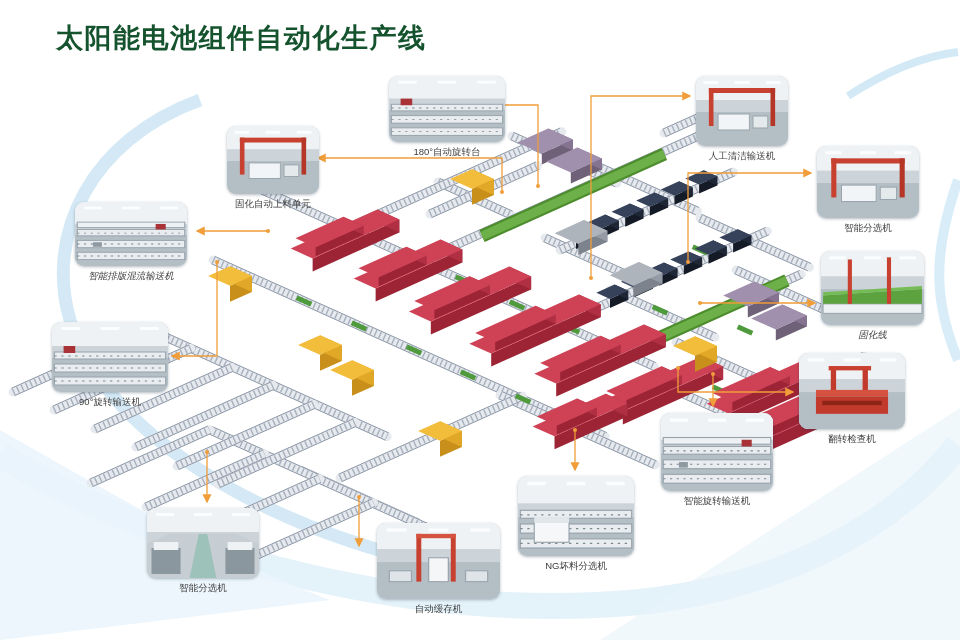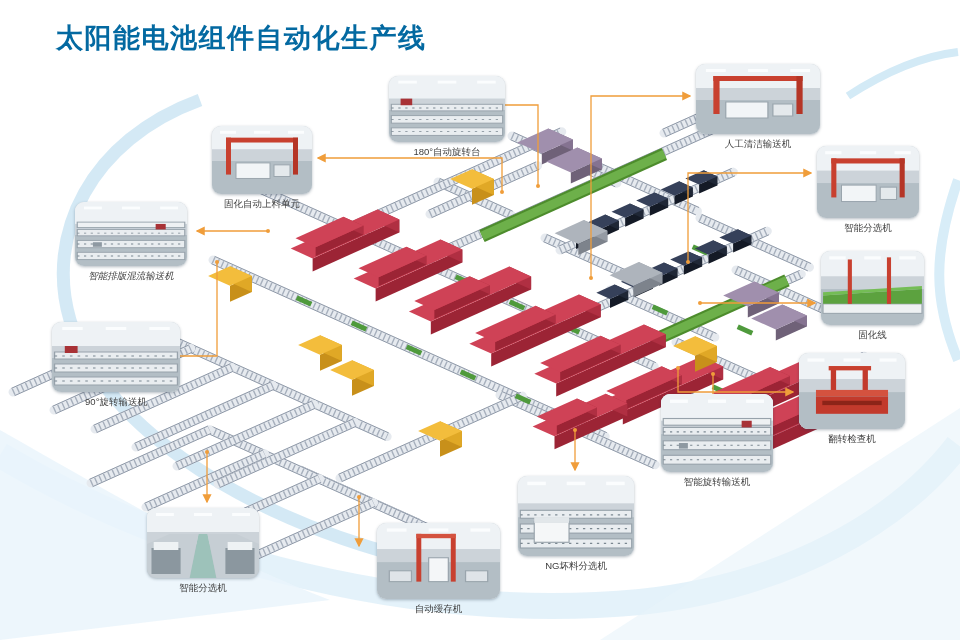--- a/index.html
+++ b/index.html
@@ -3,37 +3,37 @@
 <meta charset="utf-8">
 <style>
   html,body{margin:0;padding:0;}
   body{width:960px;height:640px;font-family:"Liberation Sans","DejaVu Sans",sans-serif;}
   .page{position:relative;width:960px;height:640px;overflow:hidden;background:#ffffff;}
   .layer{position:absolute;left:0;top:0;width:960px;height:640px;}
   #bg-svg{z-index:0;}
   #diagram-svg{z-index:10;}
   #callout-svg{z-index:20;}
   .page-title{position:absolute;left:56px;top:20px;z-index:40;margin:0;
-    font-size:27px;font-weight:bold;color:#0369a1;letter-spacing:1.5px;}
+    font-size:27px;font-weight:bold;color:#14532d;letter-spacing:1.5px;}
   .thumb{position:absolute;margin:0;z-index:30;}
   .photo{width:100%;border-radius:9px;overflow:hidden;
     box-shadow:0 1px 3px rgba(40,60,80,.35);background:#cfd6db;}
   .caption{margin-top:4px;text-align:center;font-size:9.5px;color:#3d3d3d;white-space:nowrap;}
   
-  .pos-curing-loader{left:212px;top:126px;width:100px;}  .pos-curing-loader .photo{height:68px;}
+  .pos-curing-loader{left:227px;top:126px;width:92px;}  .pos-curing-loader .photo{height:68px;}
   .pos-rotate-180{left:363px;top:76px;width:116px;padding-left:26px;}      .pos-rotate-180 .photo{height:66px;}
-  .pos-manual-clean{left:696px;top:64px;width:124px;}    .pos-manual-clean .photo{height:70px;}
+  .pos-manual-clean{left:696px;top:76px;width:92px;}    .pos-manual-clean .photo{height:70px;}
   .pos-smart-sort{left:817px;top:146px;width:102px;}     .pos-smart-sort .photo{height:72px;}
-  .pos-curing-line{left:821px;top:251px;width:103px;}    .pos-curing-line .photo{height:74px;}
+  .pos-curing-line{left:821px;top:251px;width:103px;font-style:italic;}    .pos-curing-line .photo{height:74px;}
   .pos-flip-inspect{left:799px;top:353px;width:106px;}   .pos-flip-inspect .photo{height:76px;}
-  .pos-smart-rotary{left:661px;top:394px;width:112px;}   .pos-smart-rotary .photo{height:78px;}
+  .pos-smart-rotary{left:661px;top:413px;width:112px;}   .pos-smart-rotary .photo{height:78px;}
   .pos-ng-sort{left:518px;top:476px;width:116px;}        .pos-ng-sort .photo{height:80px;}
   .pos-auto-buffer{left:377px;top:523px;width:123px;}    .pos-auto-buffer .photo{height:76px;}
   .pos-fold-channel{left:147px;top:508px;width:112px;}   .pos-fold-channel .photo{height:70px;}
-  .pos-rotate-90{left:52px;top:322px;width:128px;}       .pos-rotate-90 .photo{height:70px;}
+  .pos-rotate-90{left:52px;top:322px;width:116px;}       .pos-rotate-90 .photo{height:70px;}
   .pos-smart-layout{left:75px;top:202px;width:112px;font-style:italic;}    .pos-smart-layout .photo{height:64px;}
   .cl{fill:none;stroke:#f09d3a;stroke-width:1.3px;}
   .cd{fill:#f09d3a;}
 </style>
 </head>
 <body>
 
 <div class="page">
 
   <svg id="bg-svg" class="layer" viewBox="0 0 960 640" xmlns="http://www.w3.org/2000/svg">

